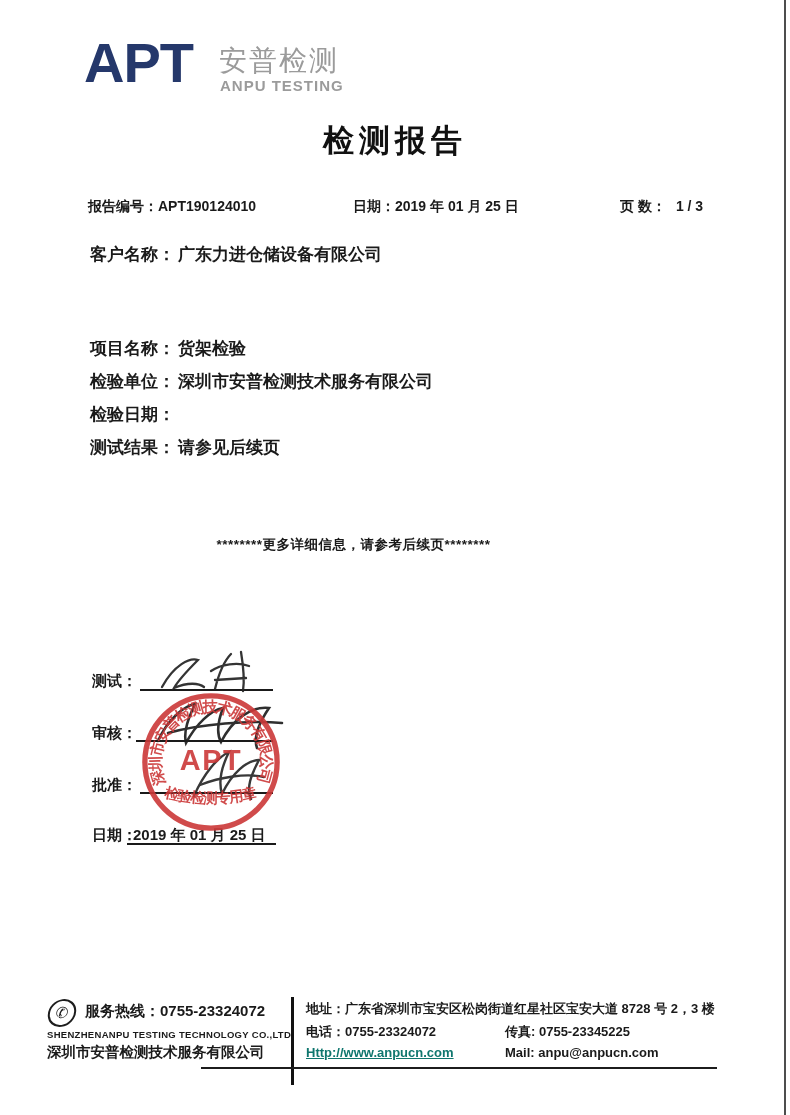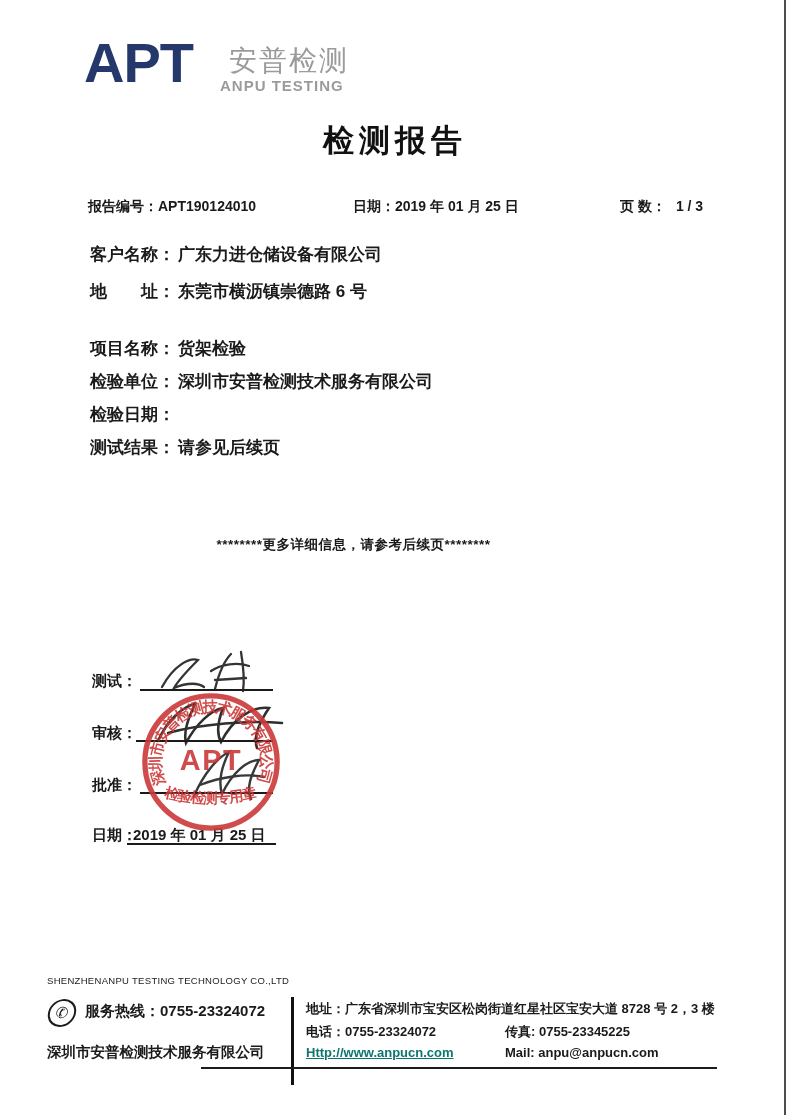--- a/index.html
+++ b/index.html
@@ -8,21 +8,21 @@
     font-family:"Liberation Sans","DejaVu Sans",sans-serif; color:#1a1a1a;
     overflow:hidden;
   }
 
   
   .edge-line { position:absolute; left:784px; top:0; width:2px; height:1115px; background:#4d4d4d; }
 
   
   .logo-apt { position:absolute; left:84px; top:32px; font-size:56px; font-weight:800;
               color:#25386b; letter-spacing:-1px; line-height:62px; }
-  .logo-cn  { position:absolute; left:219px; top:42px; font-size:28px; color:#9b9b9b; letter-spacing:2px;margin-left:10px; }
+  .logo-cn  { position:absolute; left:219px; top:42px; font-size:28px; color:#9b9b9b; letter-spacing:2px; }
   .logo-en  { position:absolute; left:220px; top:77px; font-size:15px; font-weight:700; color:#9b9b9b; letter-spacing:1px; }
 
   .title { position:absolute; left:0; top:120px; width:100%; text-align:center;
            font-size:31px; font-weight:700; letter-spacing:5px; color:#111; }
 
   .metarow { position:absolute; left:0; top:198px; width:685px; height:20px; font-size:14px; font-weight:700; }
   .meta-item { position:absolute; white-space:nowrap; }
   .pages-val { margin-left:10px; }
 
   .row { position:absolute; left:0; width:790px; height:20px; font-size:17px; font-weight:700; white-space:nowrap; }
@@ -38,21 +38,21 @@
 
   .stamp-svg { position:absolute; left:135px; top:686px; width:152px; height:152px; opacity:0.9; }
   .sig-svg   { position:absolute; left:100px; top:645px; width:220px; height:170px; }
 
   
   .phone-circle { position:absolute; left:48px; top:999px; width:24px; height:24px;
                   border:2px solid #1d1d1d; border-radius:50%; display:flex; align-items:center;
                   justify-content:center; font-size:15px; font-weight:700;
                   transform:skewX(-10deg) rotate(-8deg); }
   .hotline { position:absolute; left:85px; top:1002px; font-size:15px; font-weight:700; white-space:nowrap; }
-  .company-en { position:absolute; left:47px; top:975px; font-size:9.5px; font-weight:400; letter-spacing:0.3px; white-space:nowrap; }
+  .company-en { position:absolute; left:47px; top:1029px; font-size:9.5px; font-weight:700; letter-spacing:0.3px; white-space:nowrap; }
   .company-cn { position:absolute; left:47px; top:1043px; font-size:14.5px; font-weight:700; white-space:nowrap; }
   .footer-divider { position:absolute; left:291px; top:997px; width:3px; height:88px; background:#111; }
   .f-line { position:absolute; font-size:13px; font-weight:700; white-space:nowrap; }
   .weblink { color:#0f766e; text-decoration:underline; }
   .footer-hline { position:absolute; left:201px; top:1067px; width:516px; height:2px; background:#1c1c1c; }
 </style>
 </head>
 <body>
 
 <div class="page">
@@ -67,24 +67,20 @@
 
   <div class="metarow">
     <span class="meta-item" style="left:88px"><span>报告编号：</span><span>APT190124010</span></span>
     <span class="meta-item" style="left:353px"><span>日期：</span><span>2019 年 01 月 25 日</span></span>
     <span class="meta-item" style="left:620px"><span>页 数：</span><span class="pages-val">1 / 3</span></span>
   </div>
 
   <div class="row" style="top:243px">
     <span class="lbl">客户名称：</span>
     <span class="val">广东力进仓储设备有限公司</span>
-  </div>
-  <div class="row" style="top:280px">
-    <span class="lbl">地　　址：</span>
-    <span class="val">东莞市横沥镇崇德路 6 号</span>
   </div>
 
   <div class="row" style="top:337px">
     <span class="lbl">项目名称：</span>
     <span class="val">货架检验</span>
   </div>
   <div class="row" style="top:370px">
     <span class="lbl">检验单位：</span>
     <span class="val">深圳市安普检测技术服务有限公司</span>
   </div>

